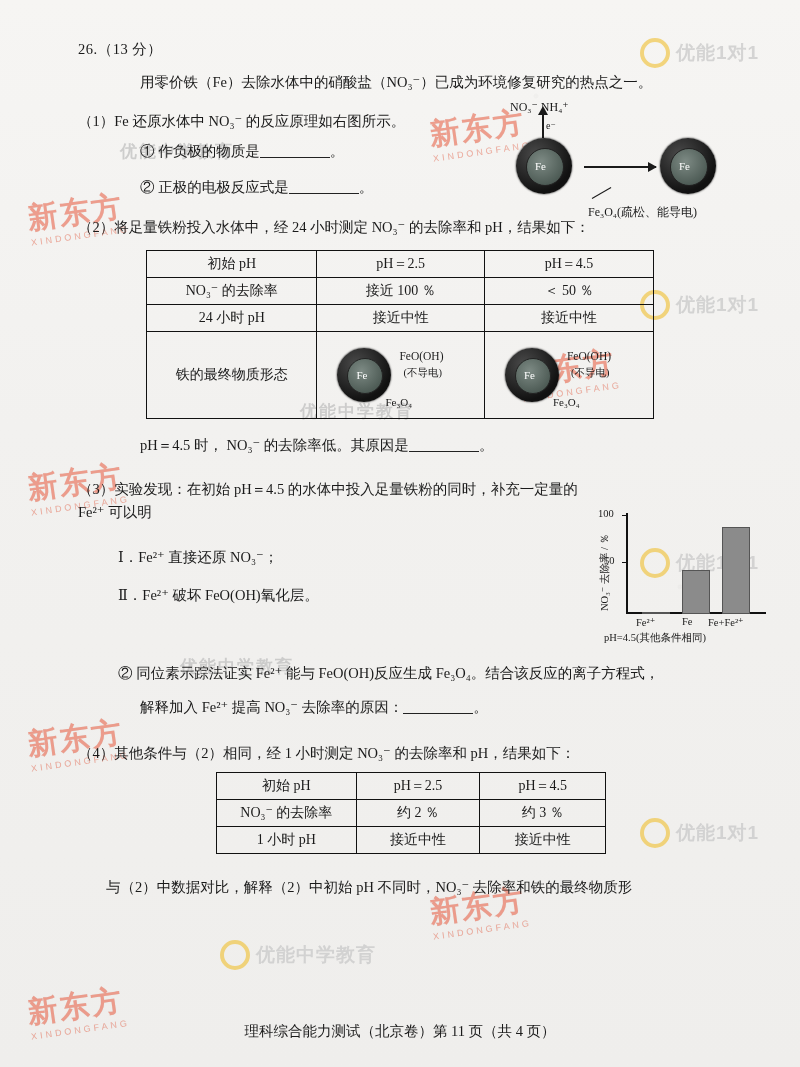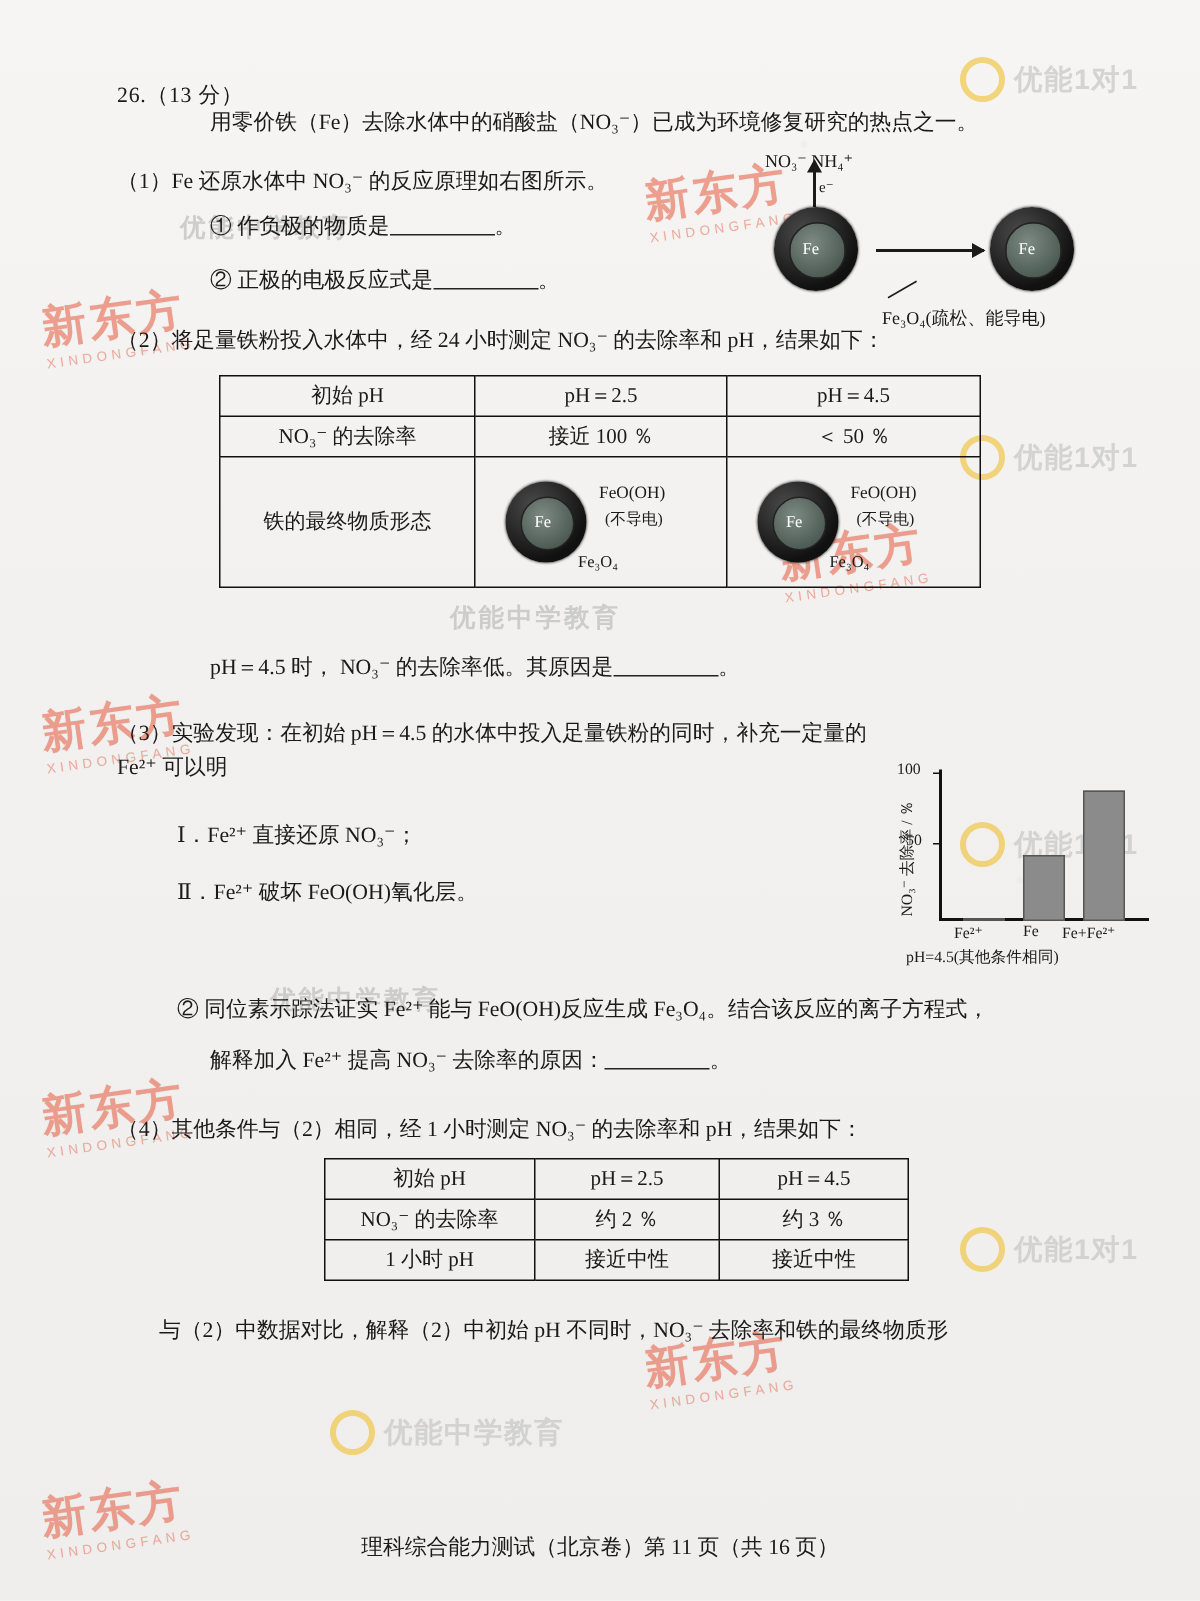--- a/index.html
+++ b/index.html
@@ -21,21 +21,21 @@
     position:absolute;inset:0;
     background-image:
       radial-gradient(circle at 12% 22%, rgba(0,0,0,0.025) 0 2px, transparent 3px),
       radial-gradient(circle at 67% 9%, rgba(0,0,0,0.02) 0 2px, transparent 3px),
       radial-gradient(circle at 35% 71%, rgba(0,0,0,0.02) 0 2px, transparent 3px),
       radial-gradient(circle at 85% 55%, rgba(0,0,0,0.02) 0 2px, transparent 3px);
     pointer-events:none;
   }
   .content{position:absolute;left:0;top:0;width:800px;height:1067px;}
 
-  .q-num{position:absolute;left:78px;top:54px;font-size:14.5px;letter-spacing:.5px;}
+  .q-num{position:absolute;left:78px;top:40px;font-size:14.5px;letter-spacing:.5px;}
   .lead{position:absolute;left:140px;top:72px;font-size:14.5px;width:640px;line-height:1.5;}
   .sub{position:absolute;font-size:14.5px;line-height:1.6;}
   .blank{display:inline-block;border-bottom:1px solid #222;width:60px;height:13px;vertical-align:-2px;}
   .blank.m{width:70px;}
 
   
   .diag1{position:absolute;left:500px;top:100px;width:290px;height:110px;}
   .ball{border-radius:50%;position:absolute;}
   .ball.outer{background:radial-gradient(circle at 35% 30%,#4a4a4a,#111 70%);box-shadow:0 0 2px #000;}
   .ball.inner{background:radial-gradient(circle at 40% 35%,#7d8a84,#3c4a44);border:1px solid #222;}
@@ -160,20 +160,25 @@
     <tbody>
         <tr>
       <td style="width:170px;">初始 pH</td>
       <td style="width:168px;">pH＝2.5</td>
       <td style="width:170px;">pH＝4.5</td>
     </tr>
     <tr>
       <td>NO₃⁻ 的去除率</td>
       <td>接近 100 ％</td>
       <td>＜ 50 ％</td>
+    </tr>
+    <tr>
+      <td>24 小时 pH</td>
+      <td>接近中性</td>
+      <td>接近中性</td>
     </tr>
     <tr>
       <td style="height:78px;">铁的最终物质形态</td>
       <td>
         <div style="position:relative;height:70px;">
           <div class="ball outer" style="left:14px;top:8px;width:54px;height:54px;"></div>
           <div class="ball inner" style="left:24px;top:18px;width:34px;height:34px;"></div>
           <div class="lbl" style="left:33px;top:29px;color:#fff;font-size:11px;">Fe</div>
           <div class="lbl" style="left:76px;top:10px;font-size:11.5px;">FeO(OH)</div>
           <div class="lbl" style="left:80px;top:26px;font-size:10.5px;">(不导电)</div>
@@ -243,15 +248,15 @@
     <tr>
       <td>1 小时 pH</td>
       <td>接近中性</td>
       <td>接近中性</td>
     </tr>
   </tbody>
     </table>
 
   <div class="sub" style="left:106px;top:876px;width:600px;">与（2）中数据对比，解释（2）中初始 pH 不同时，NO₃⁻ 去除率和铁的最终物质形</div>
 
-  <div class="footer">理科综合能力测试（北京卷）第 11 页（共 16 页）</div>
+  <div class="footer">理科综合能力测试（北京卷）第 11 页（共 4 页）</div>
 
 </div>
 
 </body></html>

